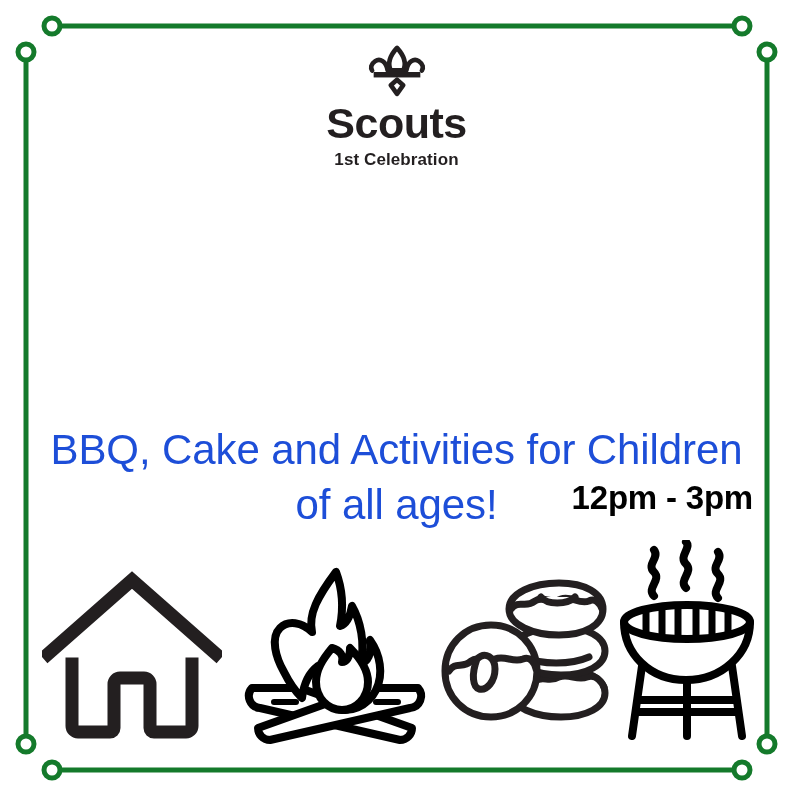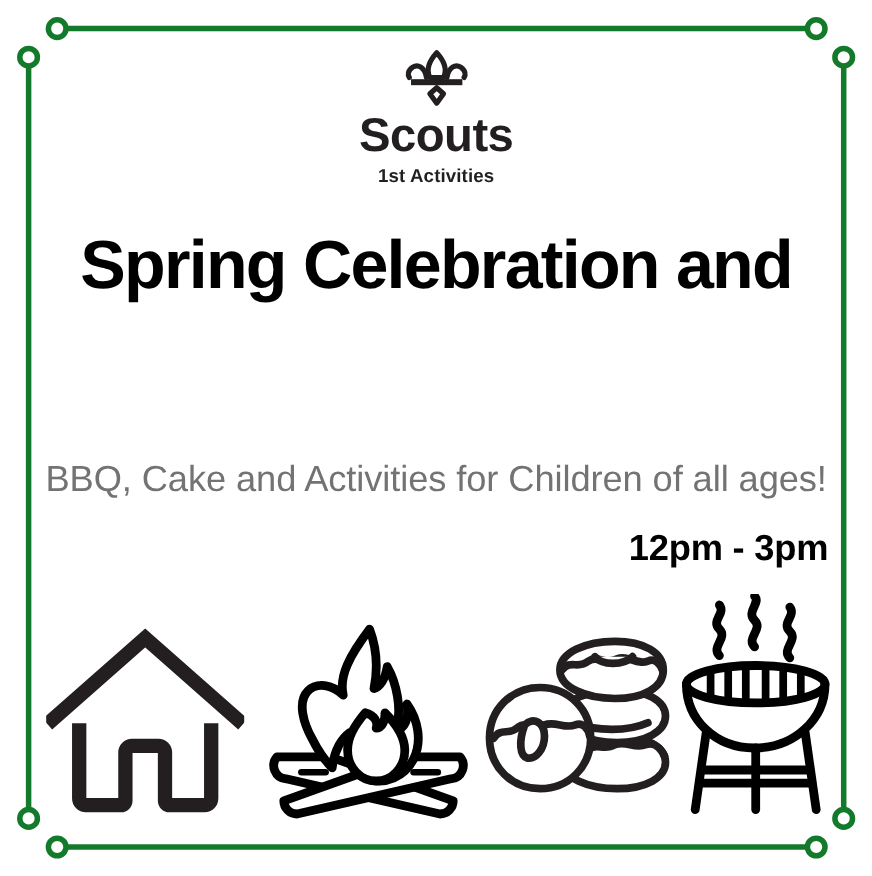--- a/index.html
+++ b/index.html
@@ -78,24 +78,24 @@
   }
   .headline .hl-line { display: block; white-space: nowrap; }
 
   
   .bodycopy {
     position: absolute;
     left: 40px;
     top: 381px;
     width: 713px;
     text-align: center;
-    color: #737373;
+    color: #1d4ed8;
     font-family: "Liberation Sans", sans-serif;
     font-weight: 400;
-    font-size: 33px;
+    font-size: 42px;
     line-height: 1.30;
     letter-spacing: -0.1px;
   }
   .when {
     position: absolute;
     left: 40px;
     top: 477px;
     width: 713px;
     text-align: right;
     color: #000000;
@@ -166,25 +166,24 @@
         <path d="M38 34 C36 22 28 18 22 22 C16 26 16 31 18 34"></path>
 
         <path d="M62 34 C64 22 72 18 78 22 C84 26 84 31 82 34"></path>
 
         <path d="M50 46 L42 53 L50 64 L58 53 Z"></path>
       </g>
 
       <rect x="20" y="36" width="60" height="7" fill="#231f20"></rect>
     </svg>
     <span class="logo-word">Scouts</span>
-    <span class="logo-sub">1st Activities</span>
+    <span class="logo-sub">1st Celebration</span>
   </div>
 
   <h1 class="headline">
-    <span class="hl-line">Spring Celebration and</span>
   </h1>
 
   <p class="bodycopy">BBQ, Cake and Activities for Children of all ages!</p>
 
   <div class="when">
     <span class="when-line">12pm - 3pm</span>
   </div>
 
   <div class="icon-row">
 

